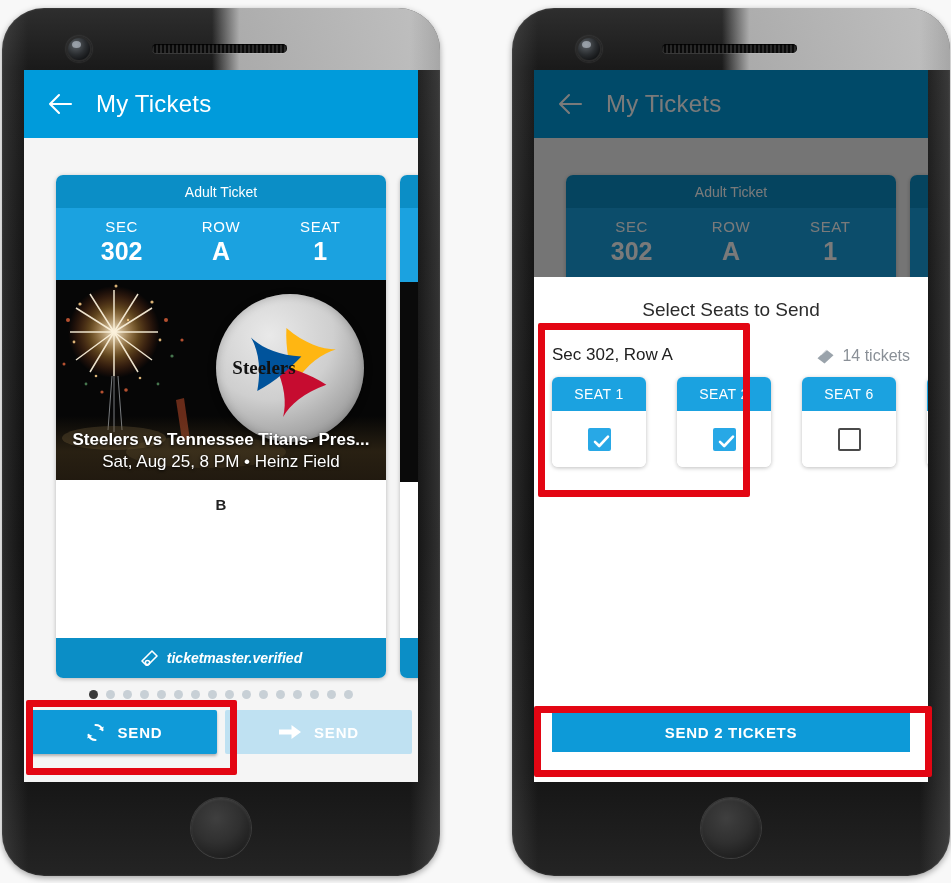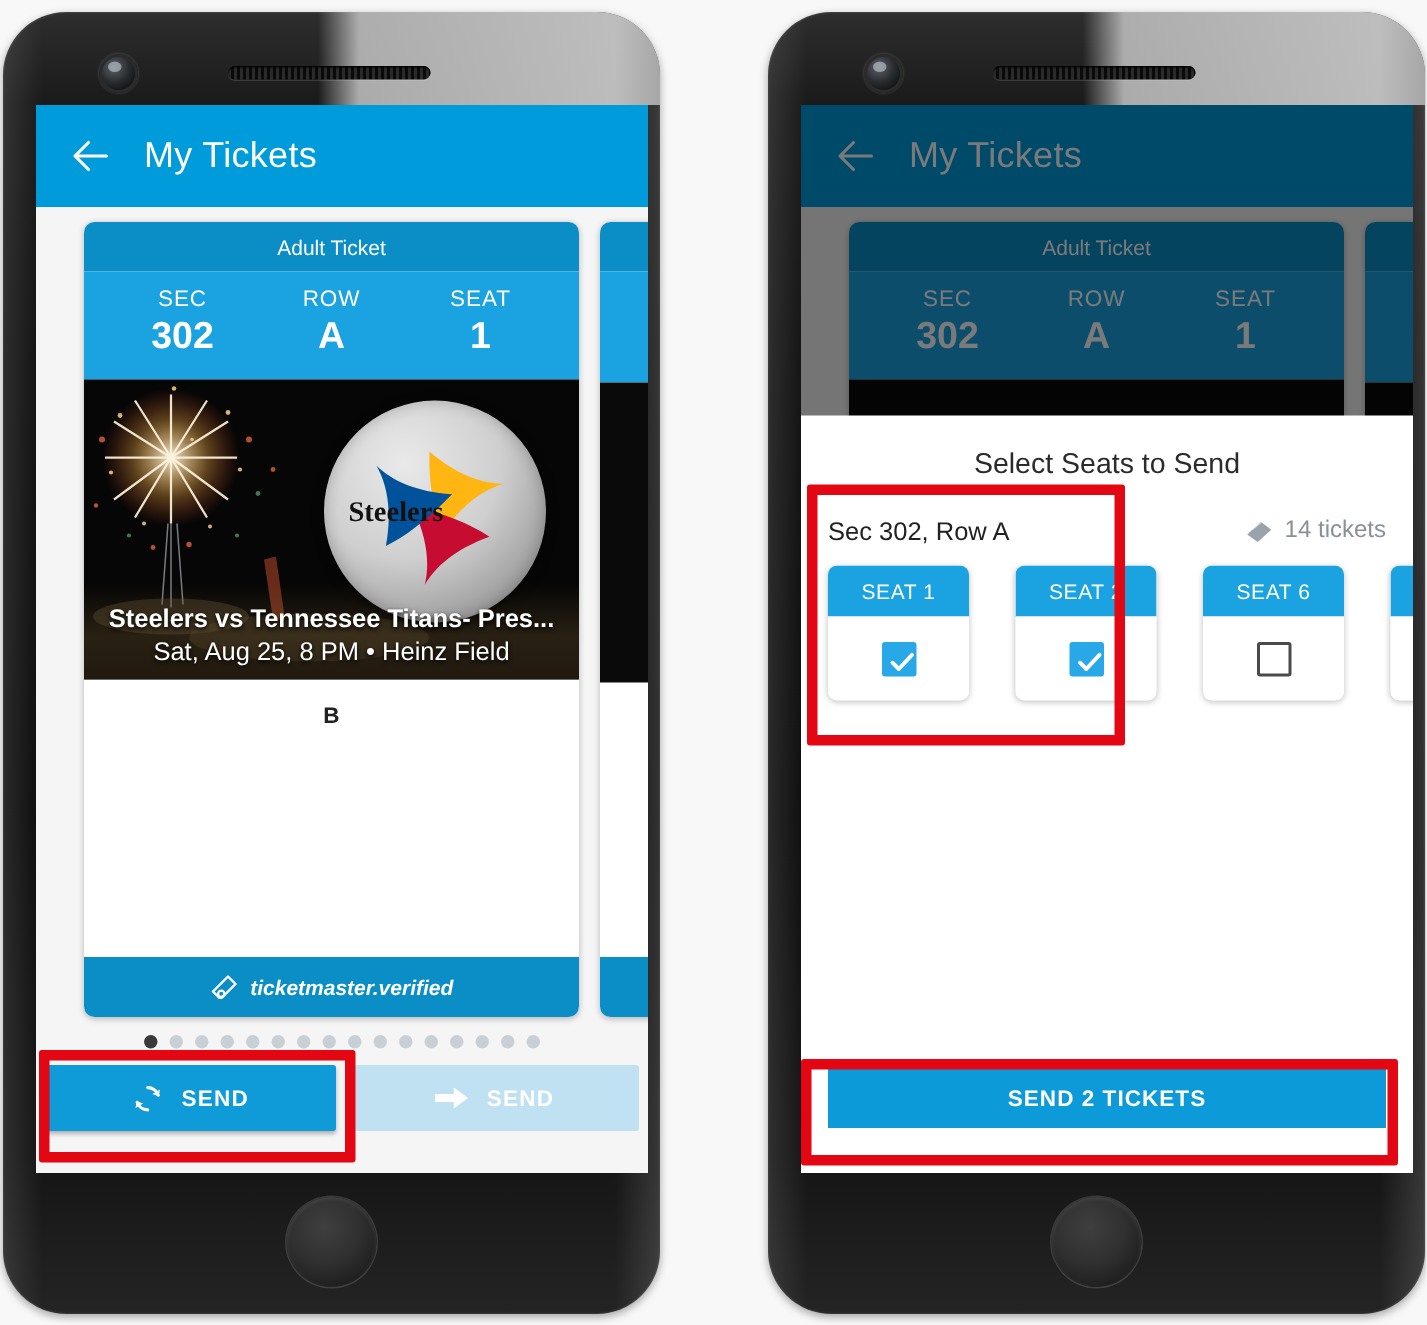--- a/index.html
+++ b/index.html
@@ -56,21 +56,21 @@
   }
 
   .home {
     position: absolute; left: 50%; transform: translateX(-50%);
     bottom: 18px; width: 60px; height: 60px; border-radius: 50%;
     background: radial-gradient(circle at 42% 34%, #3f3f3f 0%, #303030 45%, #1e1e1e 78%, #141414 100%);
     box-shadow: 0 0 0 1px rgba(255,255,255,.14), inset 0 1px 3px rgba(255,255,255,.10);
   }
 
   .screen {
-    position: absolute; left: 22px; right: 8px; top: 62px; height: 712px;
+    position: absolute; left: 22px; right: 22px; top: 62px; height: 712px;
     background: #f5f5f5; overflow: hidden;
   }
 
   
   .appbar {
     height: 68px; background: #009bdb;
     display: flex; align-items: center; gap: 22px; padding: 0 22px;
   }
   .back-arrow { width: 28px; height: 28px; position: relative; flex: none; }
   .back-arrow svg { display:block; }
@@ -79,21 +79,21 @@
   .content { position: relative; height: 644px; background: #f5f5f5; }
 
   
   .carousel {
     position: absolute; left: 0; right: 0; top: 10px; height: 530px;
     display: flex; gap: 14px; padding-left: 32px;
   }
   .tcard {
     width: 330px; flex: none; border-radius: 7px; overflow: hidden;
     background: #fff; box-shadow: 0 1px 4px rgba(0,0,0,.26);
-    display: flex; flex-direction: column;
+    display: flex; flex-direction: column; margin-top: 27px;
   }
   .tcard-head { background: #0b8ec6; color:#fff; text-align:center; padding: 9px 0 8px; font-size: 14px; }
   .tcard-info { background: #1ba2e0; color:#fff; display:flex; padding: 10px 16px 14px; }
   .tcard-info > div { flex:1; text-align:center; }
   .ti-label { font-size: 15px; letter-spacing: .6px; }
   .ti-value { font-size: 25px; font-weight: bold; margin-top: 2px; }
 
   .tcard-img {
     position: relative; height: 200px; overflow: hidden;
     background:
@@ -146,21 +146,21 @@
   .btn svg { display:block; }
 
   
   .scrim { position:absolute; inset:0; background: rgba(0,0,0,.52); }
   .modal {
     position:absolute; left: 0; right: 0; top: 207px; bottom: 0;
     background:#fff; display:flex; flex-direction:column;
   }
   .modal-title { text-align:center; font-size: 19px; color:#2b2b2b; padding: 22px 0 10px; }
   .seat-group { padding: 14px 18px 0; }
-  .seat-group-head { display:flex; align-items:flex-start; justify-content:space-between; }
+  .seat-group-head { display:flex; align-items:flex-end; justify-content:space-between; }
   .seat-sec { font-size: 17px; color: #212121; }
   .seat-count { display:flex; align-items:center; gap:7px; color:#8a9097; font-size: 16px; }
   .seat-count svg { display:block; }
   .seat-tiles { display:flex; gap: 31px; margin-top: 12px; }
   .seat-tile {
     width: 94px; flex:none; border-radius: 6px; overflow:hidden; background:#fff;
     box-shadow: 0 1px 4px rgba(0,0,0,.26); cursor:pointer;
   }
   .seat-tile-head { background:#1ba2e0; color:#fff; text-align:center; padding: 9px 0; font-size: 14px; letter-spacing:.4px; }
   .seat-tile-body { height: 56px; display:flex; align-items:center; justify-content:center; background:#fff; }

